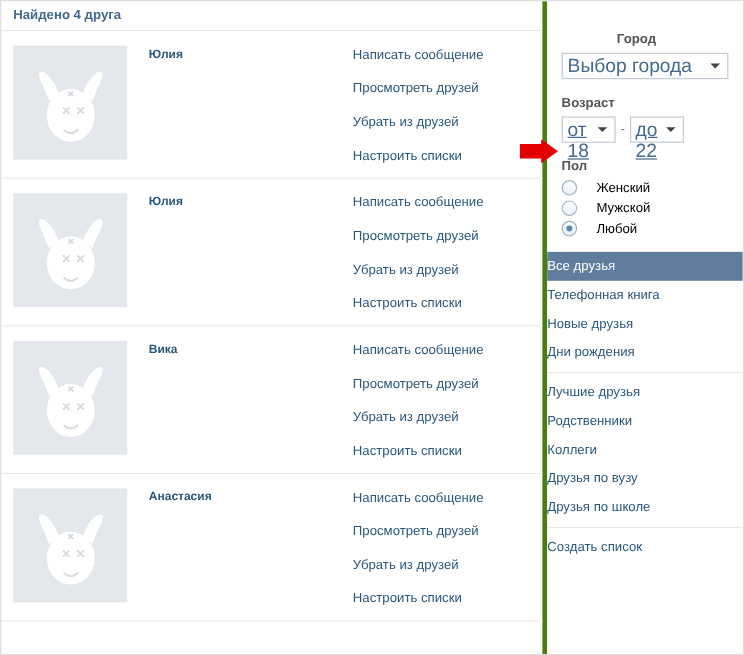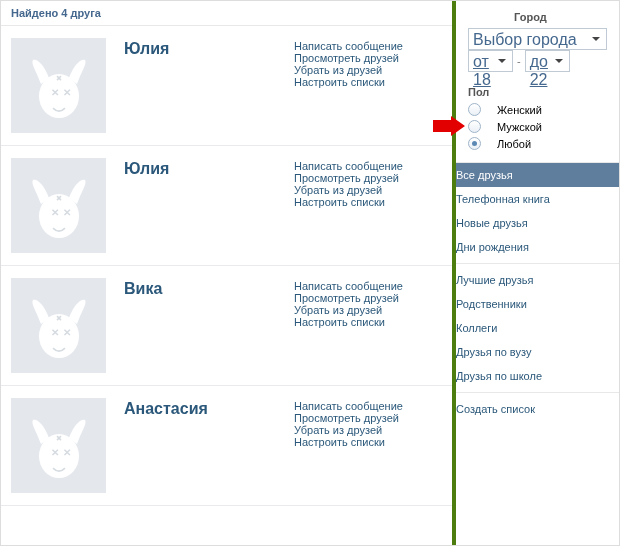--- a/index.html
+++ b/index.html
@@ -48,49 +48,49 @@
     transform: translate(-50%, -45%);
   }
   .info {
     padding-left: 18px;
     flex: 1;
     display: flex;
   }
   .name {
     color: #2b587a;
     font-weight: bold;
-    font-size: 16px;
+    font-size: 10px;
     padding-top: 2px;
     width: 170px;
   }
   .actions {
     display: flex;
     flex-direction: column;
-    gap: 0;
+    gap: 16px;
     padding-top: 2px;
   }
   .actions a {
     color: #2b587a;
     text-decoration: none;
     font-size: 11px;
   }
   .right {
     width: 163px;
     padding: 10px 12px;
     background: #fff;
     font-size: 11px;
     color: #45688e;
   }
   .filter-label {
     color: #555;
     font-weight: bold;
     margin-bottom: 5px;
     margin-top: 6px;
   }
-  .filter-label:first-child { margin-top: 0; padding-left: 46px; }
+  .filter-label:first-child { margin-top: 16px; padding-left: 46px; }
   .select {
     width: 100%;
     height: 22px;
     border: 1px solid #c0cad5;
     background: #fff;
     font-size: 16px;
     padding: 2px 4px;
     position: relative;
   }
   .select::after {
@@ -258,20 +258,21 @@
     </div>
       </div>
   </div>
 
   <div class="right">
     <div class="filter-label">Город</div>
     <div class="select">
       <span>Выбор города</span>
     </div>
 
+    <div class="filter-label" style="margin-top:14px">Возраст</div>
     <div class="age-row">
       <div class="select">
         <span>от 18</span>
       </div>
       <span class="dash">-</span>
       <div class="select">
         <span>до 22</span>
       </div>
     </div>
 

